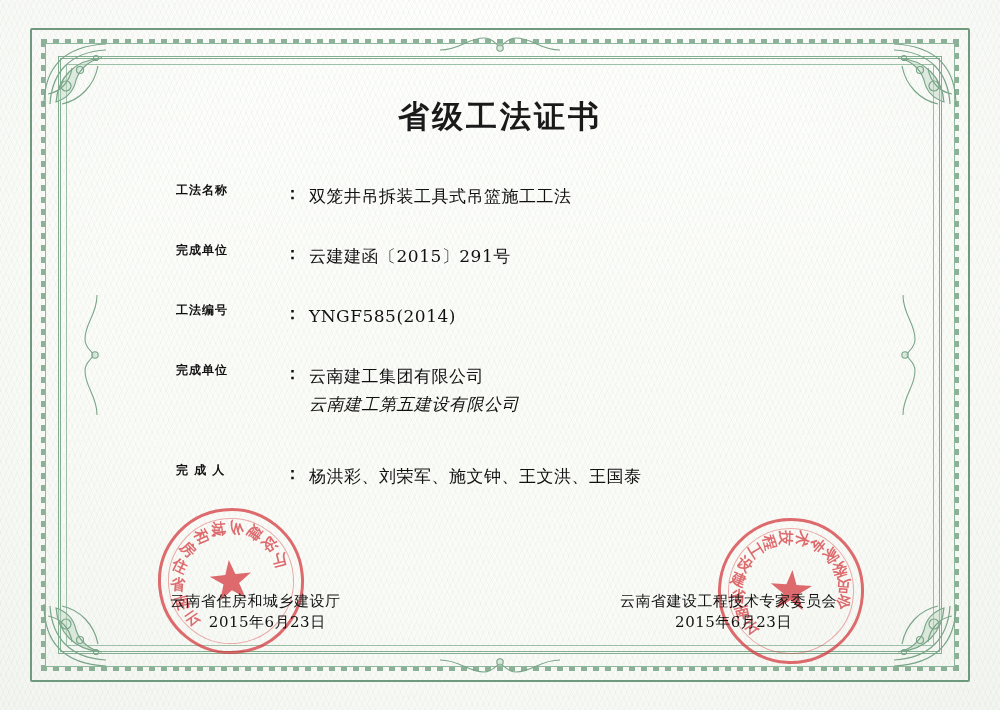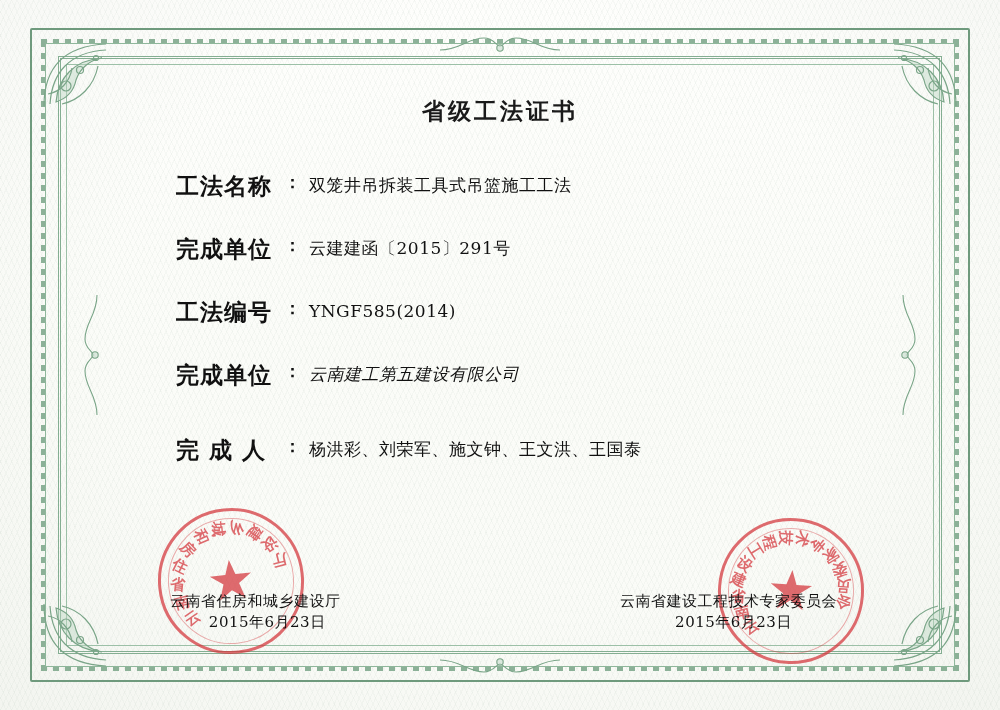--- a/index.html
+++ b/index.html
@@ -124,41 +124,41 @@
   
   .content {
     position: absolute;
     left: 96px;
     top: 80px;
     right: 96px;
     bottom: 70px;
   }
   .title {
     text-align: center;
-    font-size: 23px;
+    font-size: 31px;
     font-weight: bold;
     letter-spacing: 3px;
     color: #1a1a1a;
     margin-top: 16px;
     font-family: "DejaVu Serif", "Liberation Serif", serif;
   }
 
   .fields {
     margin-top: 44px;
     padding-left: 80px;
   }
   .field-row {
     display: flex;
     align-items: flex-start;
     margin-bottom: 32px;
   }
   .field-label {
     width: 108px;
     flex: 0 0 108px;
-    font-size: 23px;
+    font-size: 12px;
     font-weight: bold;
     color: #111;
     letter-spacing: 1px;
     white-space: nowrap;
     font-family: "DejaVu Serif", "Liberation Serif", serif;
   }
   .field-colon {
     flex: 0 0 12px;
     font-size: 17px;
     font-weight: bold;
@@ -361,20 +361,21 @@
       <div class="field-row">
         <div class="field-label">工法编号</div>
         <div class="field-colon">：</div>
         <div class="field-value">YNGF585(2014)</div>
       </div>
 
       <div class="field-row row-units">
         <div class="field-label">完成单位</div>
         <div class="field-colon">：</div>
         <div class="field-value">
+          <span>云南建工集团有限公司</span>
           <span class="line2">云南建工第五建设有限公司</span>
         </div>
       </div>
 
       <div class="field-row row-people">
         <div class="field-label">完 成 人</div>
         <div class="field-colon">：</div>
         <div class="field-value">杨洪彩、刘荣军、施文钟、王文洪、王国泰</div>
       </div>
 

